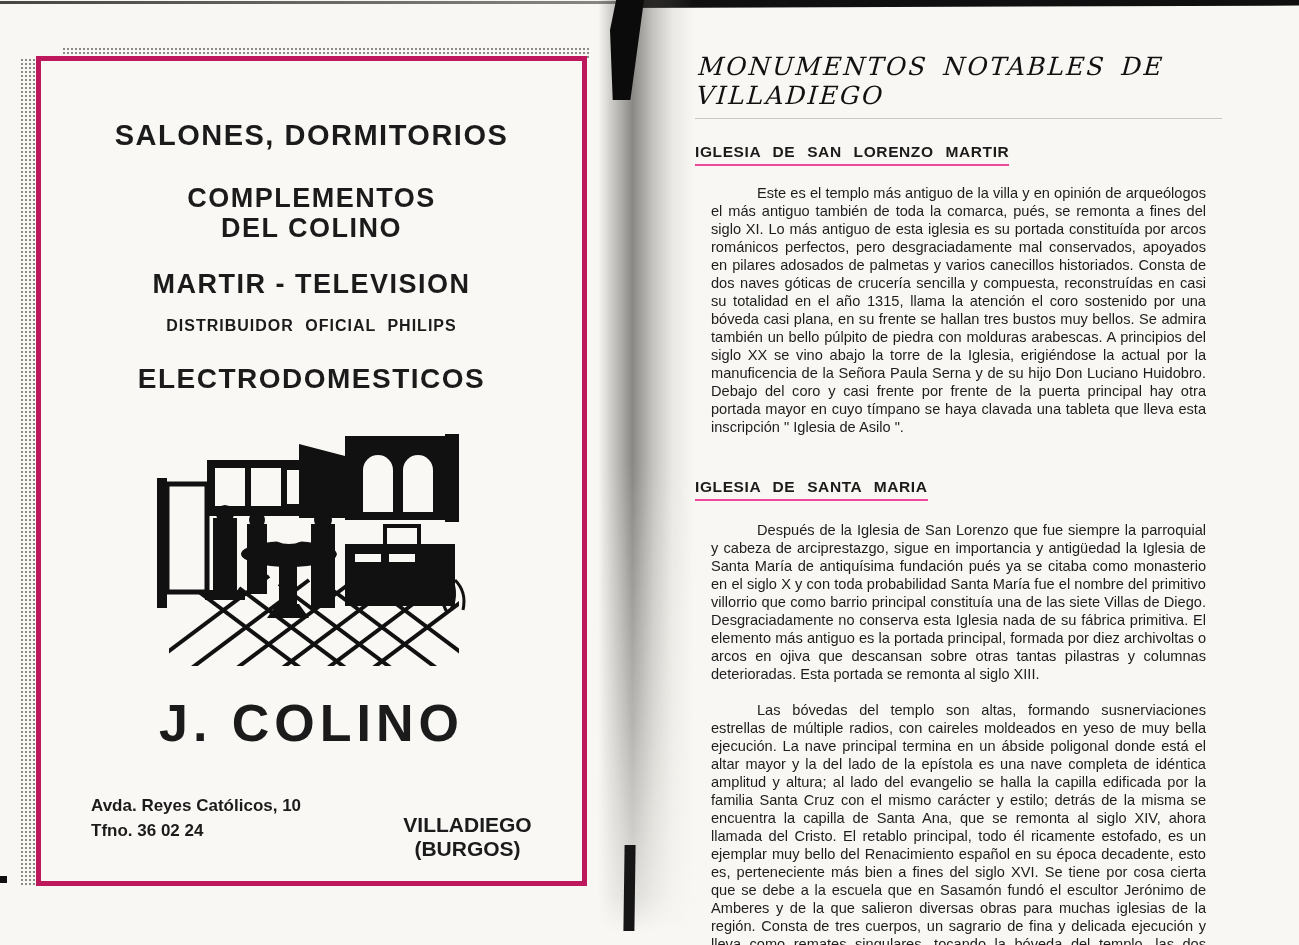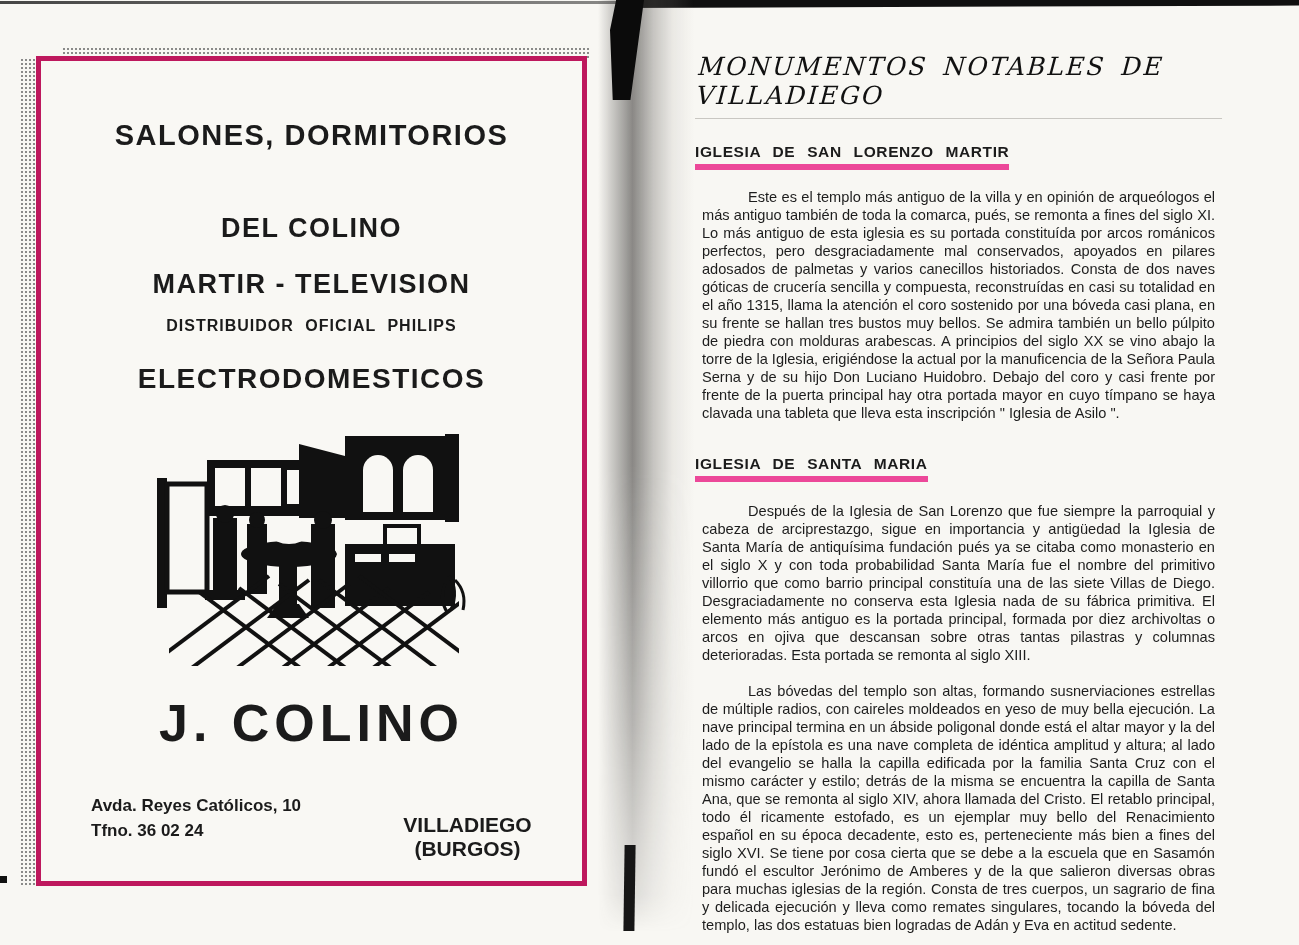--- a/index.html
+++ b/index.html
@@ -38,24 +38,24 @@
   .ad-brand{position:absolute;left:0;right:0;top:632px;font-size:52px;font-weight:bold;letter-spacing:5px;}
   .ad-addr{position:absolute;left:50px;top:732px;text-align:left;font-size:17px;font-weight:bold;line-height:25px;}
   .ad-city{position:absolute;left:312px;top:752px;font-size:21px;font-weight:bold;word-spacing:5px;}
 
   
   .article{position:absolute;left:695px;top:52px;width:527px;}
   .art-title{font-family:"DejaVu Serif","Liberation Serif",serif;font-style:italic;font-size:25px;
     letter-spacing:2px;word-spacing:6px;color:#111;padding-bottom:8px;border-bottom:1px solid #c9c7c2;
     transform:skewX(-4deg);transform-origin:left bottom;}
   .art-head{display:inline-block;font-size:15.5px;font-weight:bold;letter-spacing:.6px;word-spacing:7px;
-    border-bottom:6px solid #ec4899;padding-bottom:3px;}
+    border-bottom:2px solid #ec4899;padding-bottom:3px;}
   .head1{margin-top:24px;}
   .head2{margin-top:26px;}
-  .art-p{margin:7px;font-size:14.6px;line-height:18px;text-align:justify;text-indent:46px;color:#1d1d1d;}
+  .art-p{margin:16px;font-size:14.6px;line-height:18px;text-align:justify;text-indent:46px;color:#1d1d1d;}
   .p1{margin-top:18px;}
   .p2{margin-top:20px;}
   .p3{margin-top:18px;}
 </style>
 </head>
 <body>
 
 <div id="scan">
 
   <div class="top-edge-left"></div>
@@ -64,20 +64,21 @@
   <div class="spine-top-black"></div>
   <div class="spine-bottom-bar"></div>
   <div class="left-edge-tick"></div>
 
   <div class="dots dots-top"></div>
   <div class="dots dots-left"></div>
 
   <div class="ad-frame">
     <div class="ad-inner">
       <div class="ad-l1">SALONES, DORMITORIOS</div>
+      <div class="ad-l2a">COMPLEMENTOS</div>
       <div class="ad-l2b">DEL COLINO</div>
       <div class="ad-l3">MARTIR - TELEVISION</div>
       <div class="ad-l4">DISTRIBUIDOR OFICIAL PHILIPS</div>
       <div class="ad-l5">ELECTRODOMESTICOS</div>
 
       <svg class="ad-photo" viewBox="0 0 330 242" xmlns="http://www.w3.org/2000/svg">
         <defs>
           <clipPath id="floorclip">
               <rect x="20" y="148" width="290" height="92"></rect>
             </clipPath>

